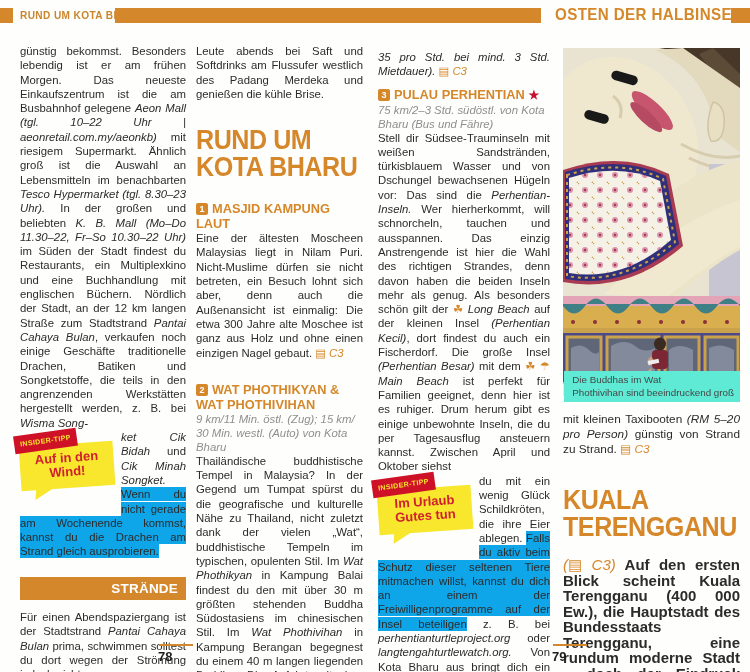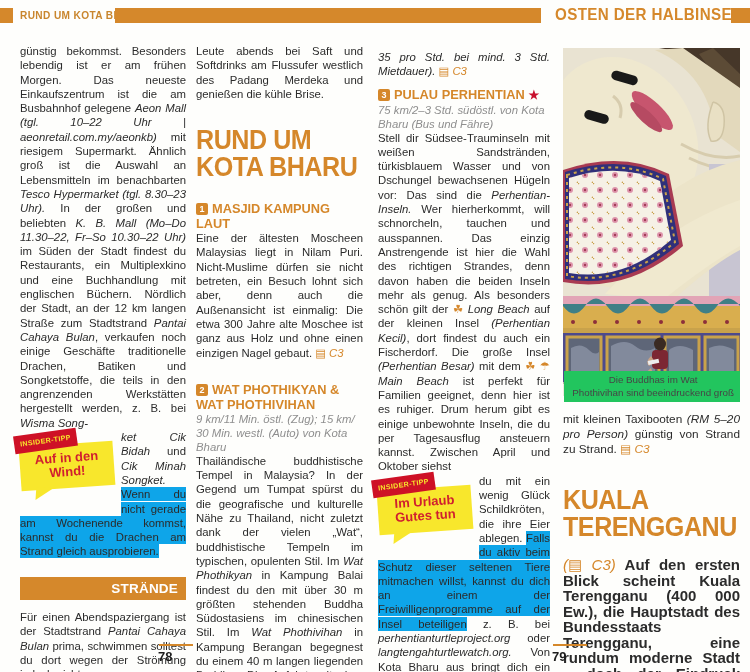--- a/index.html
+++ b/index.html
@@ -37,22 +37,22 @@
                transform:rotate(-4deg);padding:7px 4px 9px 4px;color:#d01f2f;font-weight:bold;
                font-size:13px;line-height:14px;text-align:center;}
   .bubble-body:after{content:"";position:absolute;left:14px;bottom:-11px;width:0;height:0;
                border-top:13px solid #f8e72c;border-right:17px solid transparent;
                transform:rotate(8deg);}
   .ribbon{position:absolute;left:-4px;top:-2px;background:#ce1126;color:#f8e72c;font-size:7px;
           font-weight:bold;letter-spacing:.4px;padding:2px 6px;transform:rotate(-8deg);z-index:2;}
   
   .photo{position:absolute;left:563px;top:48px;width:177px;height:348px;}
   .photo svg{display:block;}
-  .caption{position:absolute;right:0;bottom:-6px;background:#22c55e;color:#464646;font-size:9.8px;
-           line-height:12.5px;text-align:center;padding:3px 6px 3px 8px;font-weight:normal;}
+  .caption{position:absolute;right:0;bottom:-6px;background:#5eead4;color:#464646;font-size:9.8px;
+           line-height:12.5px;text-align:left;padding:3px 6px 3px 8px;font-weight:normal;}
   
   .pagenum{position:absolute;bottom:8px;width:36px;text-align:left;font-weight:bold;font-size:13px;color:#1d1d1d;}
   .pagenum:before{content:"";display:block;margin:0 auto 3px auto;width:34px;border-top:2px solid #d5882b;}
 </style>
 </head>
 <body>
 
 <div class="sheet">
 
   <div class="hdr-block" style="left:0;width:13px"></div>

